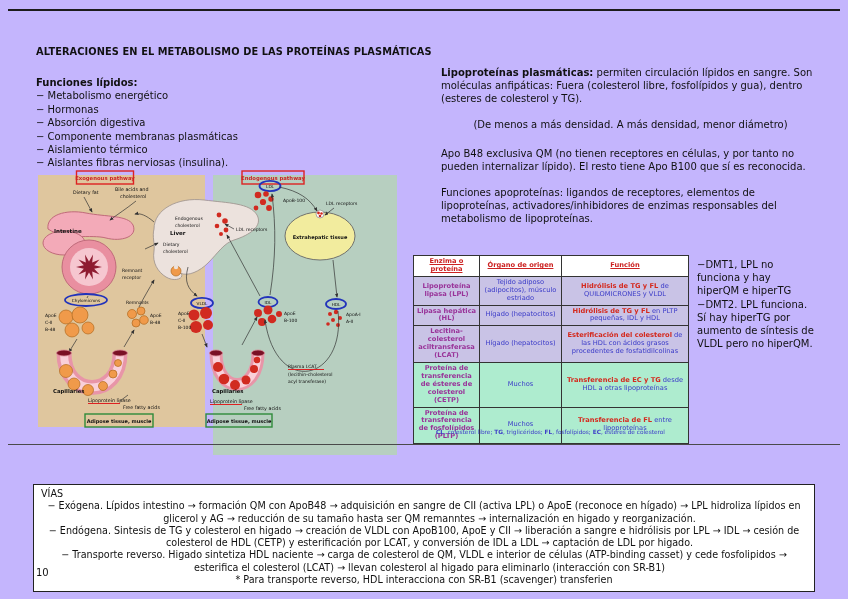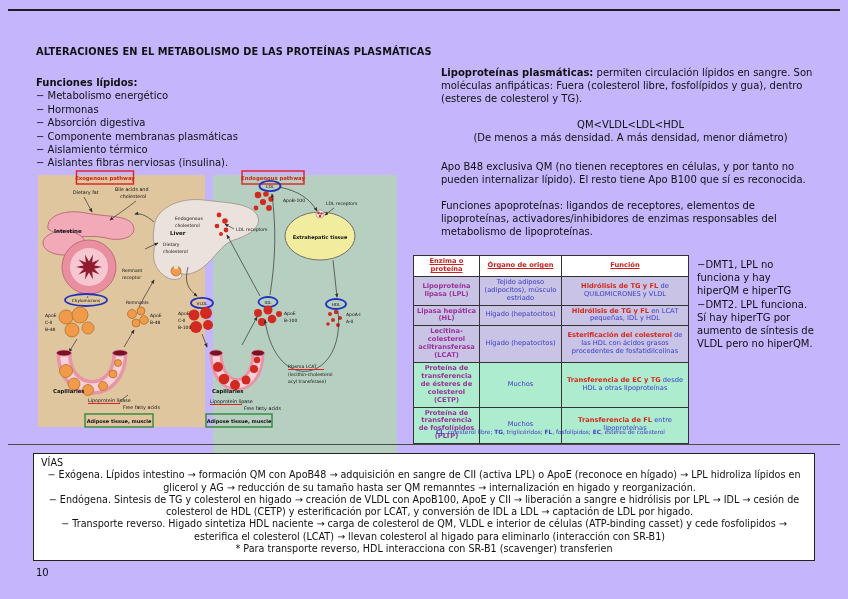--- a/index.html
+++ b/index.html
@@ -26,21 +26,21 @@
   .enz th{background:#fff;font-weight:bold;text-align:center;}
   .hred{color:#cc2222;text-decoration:underline;font-weight:bold;}
   .purp td{background:#c9c3e6;margin-left:36px;}
   .mint td{background:#aeeccf;}
   .enzname{font-weight:bold;color:#993399;}
   .organ{color:#3b3bc8;}
   .func{color:#3b3bc8;}
   .fb{color:#d42a1e;font-weight:bold;}
   .tfoot{left:413px;top:429px;width:275px;text-align:center;font-size:5.8px;color:#3b3bc8;}
   .tfoot b{font-weight:bold;}
-  .viasbox{left:33px;top:453px;width:766px;border:1.3px solid #222;padding:3px 7px 5px 7px;
+  .viasbox{left:33px;top:484px;width:766px;border:1.3px solid #222;padding:3px 7px 5px 7px;
            font-size:9.6px;line-height:12.3px;background:#fff;}
   .via{padding-left:11px;text-indent:-11px;text-align:center;}
   .pagenum{left:36px;top:567px;font-size:10px;}
   
   .t42{font-size:4.2px;} .t45{font-size:4.5px;} .t48{font-size:4.8px;}
   .t50{font-size:5px;} .t53{font-size:5.3px;} .t55{font-size:5.5px;}
   .bold{font-weight:bold;} .red{fill:#cc2222;}
   .ctr{text-anchor:middle;}
   svg text{font-family:"DejaVu Sans","Liberation Sans",sans-serif;fill:#111;}
 </style>
@@ -58,21 +58,20 @@
     <div>− Metabolismo energético</div>
     <div>− Hormonas</div>
     <div>− Absorción digestiva</div>
     <div>− Componente membranas plasmáticas</div>
     <div>− Aislamiento térmico</div>
     <div>− Aislantes fibras nerviosas (insulina).</div>
   </div>
 
   <div class="abs rightcol">
     <div class="rc-p1"><b>Lipoproteínas plasmáticas:</b><span> permiten circulación lípidos en sangre. Son moléculas anfipáticas: Fuera (colesterol libre, fosfolípidos y gua), dentro (esteres de colesterol y TG).</span></div>
-    <div class="rc-c">QM&lt;VLDL&lt;LDL&lt;HDL</div>
     <div class="rc-c rc-c2">(De menos a más densidad. A más densidad, menor diámetro)</div>
     <div class="rc-p2">Apo B48 exclusiva QM (no tienen receptores en células, y por tanto no pueden internalizar lípido). El resto tiene Apo B100 que sí es reconocida.</div>
     <div>Funciones apoproteínas: ligandos de receptores, elementos de lipoproteínas, activadores/inhibidores de enzimas responsables del metabolismo de lipoproteínas.</div>
   </div>
 
   <div class="abs sidenote">
     <div>−DMT1, LPL no funciona y hay hiperQM e hiperTG</div>
     <div>−DMT2. LPL funciona. Sí hay hiperTG por aumento de síntesis de VLDL pero no hiperQM.</div>
   </div>
 
@@ -296,21 +295,21 @@
     </thead>
     <tbody>
       <tr class="purp">
         <td class="enzname">Lipoproteína lipasa (LPL)</td>
         <td class="organ">Tejido adiposo (adipocitos), músculo estriado</td>
         <td class="func"><span class="fb">Hidrólisis de TG y FL</span><span> de QUILOMICRONES y VLDL</span></td>
       </tr>
       <tr class="purp">
         <td class="enzname">Lipasa hepática (HL)</td>
         <td class="organ">Hígado (hepatocitos)</td>
-        <td class="func"><span class="fb">Hidrólisis de TG y FL</span><span> en LCAT pequeñas, IDL y HDL</span></td>
+        <td class="func"><span class="fb">Hidrólisis de TG y FL</span><span> en PLTP pequeñas, IDL y HDL</span></td>
       </tr>
       <tr class="purp">
         <td class="enzname">Lecitina-colesterol aciltransferasa (LCAT)</td>
         <td class="organ">Hígado (hepatocitos)</td>
         <td class="func"><span class="fb">Esterificación del colesterol</span><span> de las HDL con ácidos grasos procedentes de fosfatidilcolinas</span></td>
       </tr>
       <tr class="mint">
         <td class="enzname">Proteína de transferencia de ésteres de colesterol (CETP)</td>
         <td class="organ">Muchos</td>
         <td class="func"><span class="fb">Transferencia de EC y TG</span><span> desde HDL a otras lipoproteínas</span></td>

